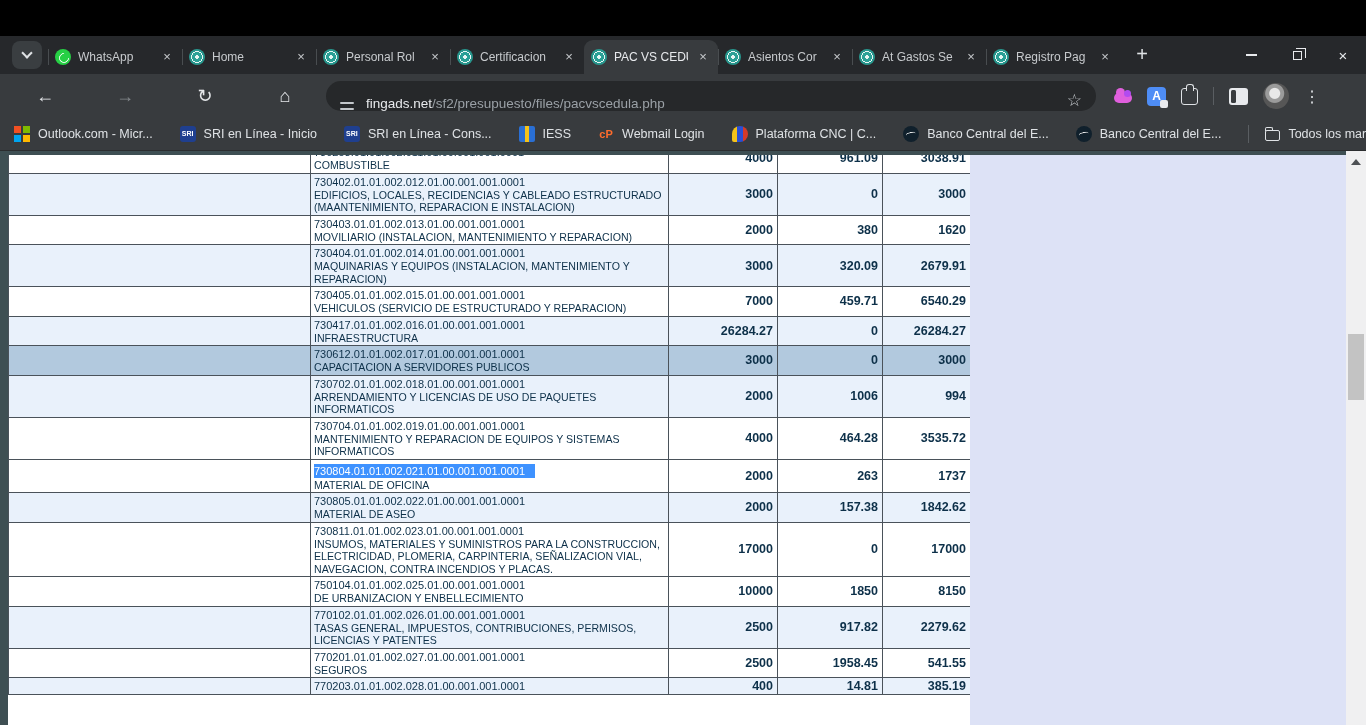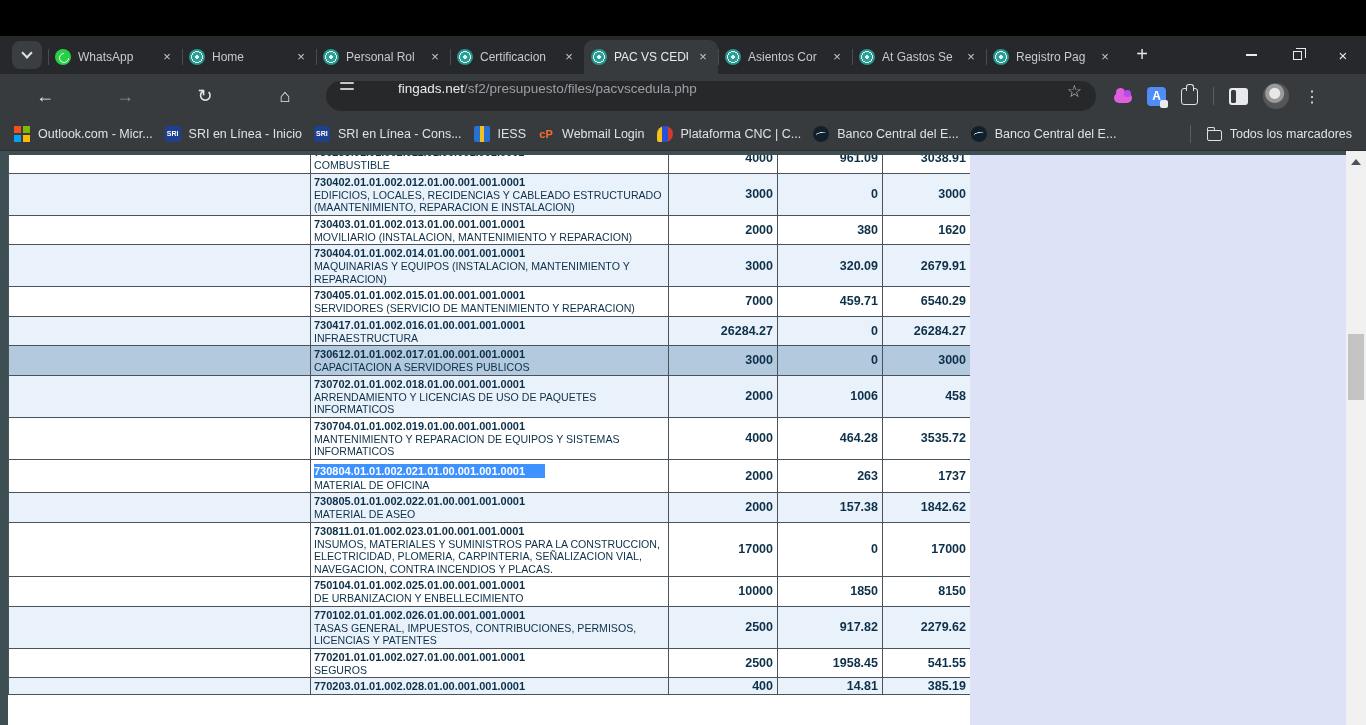--- a/index.html
+++ b/index.html
@@ -30,21 +30,21 @@
   .favicon { width:16px; height:16px; border-radius:50%; flex:0 0 16px; position:relative; }
   .favicon.fingads { background:radial-gradient(circle at 50% 50%, #e7f5f3 0 2px, #2aa096 2px 5px, #e7f5f3 5px 6px, #27968d 6px 8px); }
   .favicon.whatsapp { background:#27d045; }
   .favicon.whatsapp::after { content:""; position:absolute; left:4px; top:4px; width:8px; height:8px; border:1.8px solid #fff; border-radius:50%; border-top-color:transparent; transform:rotate(45deg); }
 
   
   .toolbar { position:absolute; left:0; top:38px; width:1366px; height:44px; background:#383b3e; display:flex; align-items:center; }
   .nav-btn { width:34px; height:34px; border-radius:50%; display:flex; align-items:center; justify-content:center; color:#e4e6e9; font-size:18px; flex:0 0 34px; }
   .nav-btn.b1 { margin-left:28px; } .nav-btn + .nav-btn { margin-left:46px; }
   .nav-btn.disabled { color:#84888c; }
-  .url-pill { margin-left:24px; width:770px; height:30px; border-radius:15px; background:#26282a; display:flex; align-items:flex-start; padding:0 14px;gap:32px; }
+  .url-pill { margin-left:24px; width:770px; height:30px; border-radius:15px; background:#26282a; display:flex; align-items:flex-end; padding:0 14px; }
   .tune-icon { width:14px; height:10px; position:relative; flex:0 0 14px; }
   .tune-icon::before, .tune-icon::after { content:""; position:absolute; left:0; right:0; height:2px; background:#c3c7cb; border-radius:1px; }
   .tune-icon::before { top:1px; } .tune-icon::after { bottom:1px; }
   .url-text { margin-left:12px; font-size:13.5px; white-space:nowrap; overflow:hidden; }
   .url-host { color:#e8eaed; } .url-path { color:#9aa0a6; }
   .star-btn { margin-left:auto; color:#c3c7cb; font-size:17px; }
   .ext-area { display:flex; align-items:center; margin-left:18px; gap:15px; }
   .ext-cloud { width:18px; height:10px; background:#e05fdd; border-radius:6px; position:relative; margin-top:4px; }
   .ext-cloud::before { content:""; position:absolute; left:2px; top:-5px; width:9px; height:9px; border-radius:50%; background:#e05fdd; }
   .ext-cloud::after { content:""; position:absolute; right:1px; top:-3px; width:7px; height:7px; border-radius:50%; background:#b24bf0; }
@@ -85,22 +85,22 @@
   .band-top { position:absolute; left:0; top:0; width:1346px; height:4px; background:#3e4f53; z-index:5; }
   .left-strip { position:absolute; left:0; top:4px; bottom:8px; width:8px; background:#3e4f53; z-index:4; }
   .band-bottom { position:absolute; left:0; bottom:0; width:1346px; height:8px; background:#161310; z-index:6; }
   .table-clip { position:absolute; left:8px; top:4px; bottom:8px; width:962px; overflow:hidden; background:#fff; z-index:3; }
   table.budget { border-collapse:collapse; table-layout:fixed; width:962px; margin-top:-12px; color:#0d3049; }
   table.budget td { border:1px solid #4a525a; vertical-align:middle; overflow:hidden; }
   tr.white td { background:#ffffff; }
   tr.blue td { background:#e9f1fb; }
   tr.highlight td { background:#b2c9de; }
   .c-desc { padding:1px 3px; }
-  .code { display:block; font-weight:bold; font-size:11px; line-height:14px; white-space:nowrap; }
-  .code.selected { background:#3e92ff; color:#fff; display:inline-block; padding-right:20px; }
+  .code { display:block; font-weight:normal; font-size:11px; line-height:14px; white-space:nowrap; }
+  .code.selected { background:#3e92ff; color:#fff; display:inline-block; padding-right:10px; }
   .desc { display:block; font-size:10.6px; line-height:12.5px; }
   .c-num { text-align:right; font-size:12.5px; padding:0 4px; white-space:nowrap;font-weight:bold; }
 
   
   .scrollbar { position:absolute; right:0; top:0; width:20px; height:610px; background:#f0f0f1; z-index:7; }
   .sb-arrow { position:absolute; left:0; width:20px; height:17px; display:flex; align-items:center; justify-content:center; }
   .sb-arrow.up { top:2px; } .sb-arrow.down { bottom:2px; }
   .tri-up { width:0; height:0; border-left:5px solid transparent; border-right:5px solid transparent; border-bottom:6px solid #4e5155; }
   .tri-down { width:0; height:0; border-left:5px solid transparent; border-right:5px solid transparent; border-top:6px solid #4e5155; }
   .sb-thumb { position:absolute; left:2px; width:16px; top:183px; height:66px; background:#c3c3c3; }
@@ -196,21 +196,21 @@
       <span class="ext-translate">A</span>
       <span class="puzzle-btn"></span>
       <span class="tb-divider"></span>
       <span class="sidepanel-btn"></span>
       <span class="avatar"></span>
       <span class="kebab">⋮</span>
     </div>
   </div>
 
   <div class="bookmarks">
-    <div style="display:flex;align-items:center;gap:12px;">
+    <div style="display:flex;align-items:center;gap:27px;">
 
         <div class="bm">
           <span class="bi outlook"></span>
           <span>Outlook.com - Micr...</span>
         </div>
 
         <div class="bm">
           <span class="bi sri"></span>
           <span>SRI en Línea - Inicio</span>
         </div>
@@ -310,21 +310,21 @@
               </td>
               <td class="c-num">3000</td>
               <td class="c-num">320.09</td>
               <td class="c-num">2679.91</td>
             </tr>
 
             <tr class="white">
               <td class="c-empty"></td>
               <td class="c-desc">
                 <span class="code">730405.01.01.002.015.01.00.001.001.0001</span>
-                <span class="desc">SERVIDORES (SERVICIO DE MANTENIMIENTO Y REPARACION)</span>
+                <span class="desc">VEHICULOS (SERVICIO DE ESTRUCTURADO Y REPARACION)</span>
               </td>
               <td class="c-num">7000</td>
               <td class="c-num">459.71</td>
               <td class="c-num">6540.29</td>
             </tr>
 
             <tr class="blue">
               <td class="c-empty"></td>
               <td class="c-desc">
                 <span class="code">730417.01.01.002.016.01.00.001.001.0001</span>
@@ -347,21 +347,21 @@
             </tr>
 
             <tr class="blue">
               <td class="c-empty"></td>
               <td class="c-desc">
                 <span class="code">730702.01.01.002.018.01.00.001.001.0001</span>
                 <span class="desc">ARRENDAMIENTO Y LICENCIAS DE USO DE PAQUETES INFORMATICOS</span>
               </td>
               <td class="c-num">2000</td>
               <td class="c-num">1006</td>
-              <td class="c-num">458</td>
+              <td class="c-num">994</td>
             </tr>
 
             <tr class="white">
               <td class="c-empty"></td>
               <td class="c-desc">
                 <span class="code">730704.01.01.002.019.01.00.001.001.0001</span>
                 <span class="desc">MANTENIMIENTO Y REPARACION DE EQUIPOS Y SISTEMAS INFORMATICOS</span>
               </td>
               <td class="c-num">4000</td>
               <td class="c-num">464.28</td>

